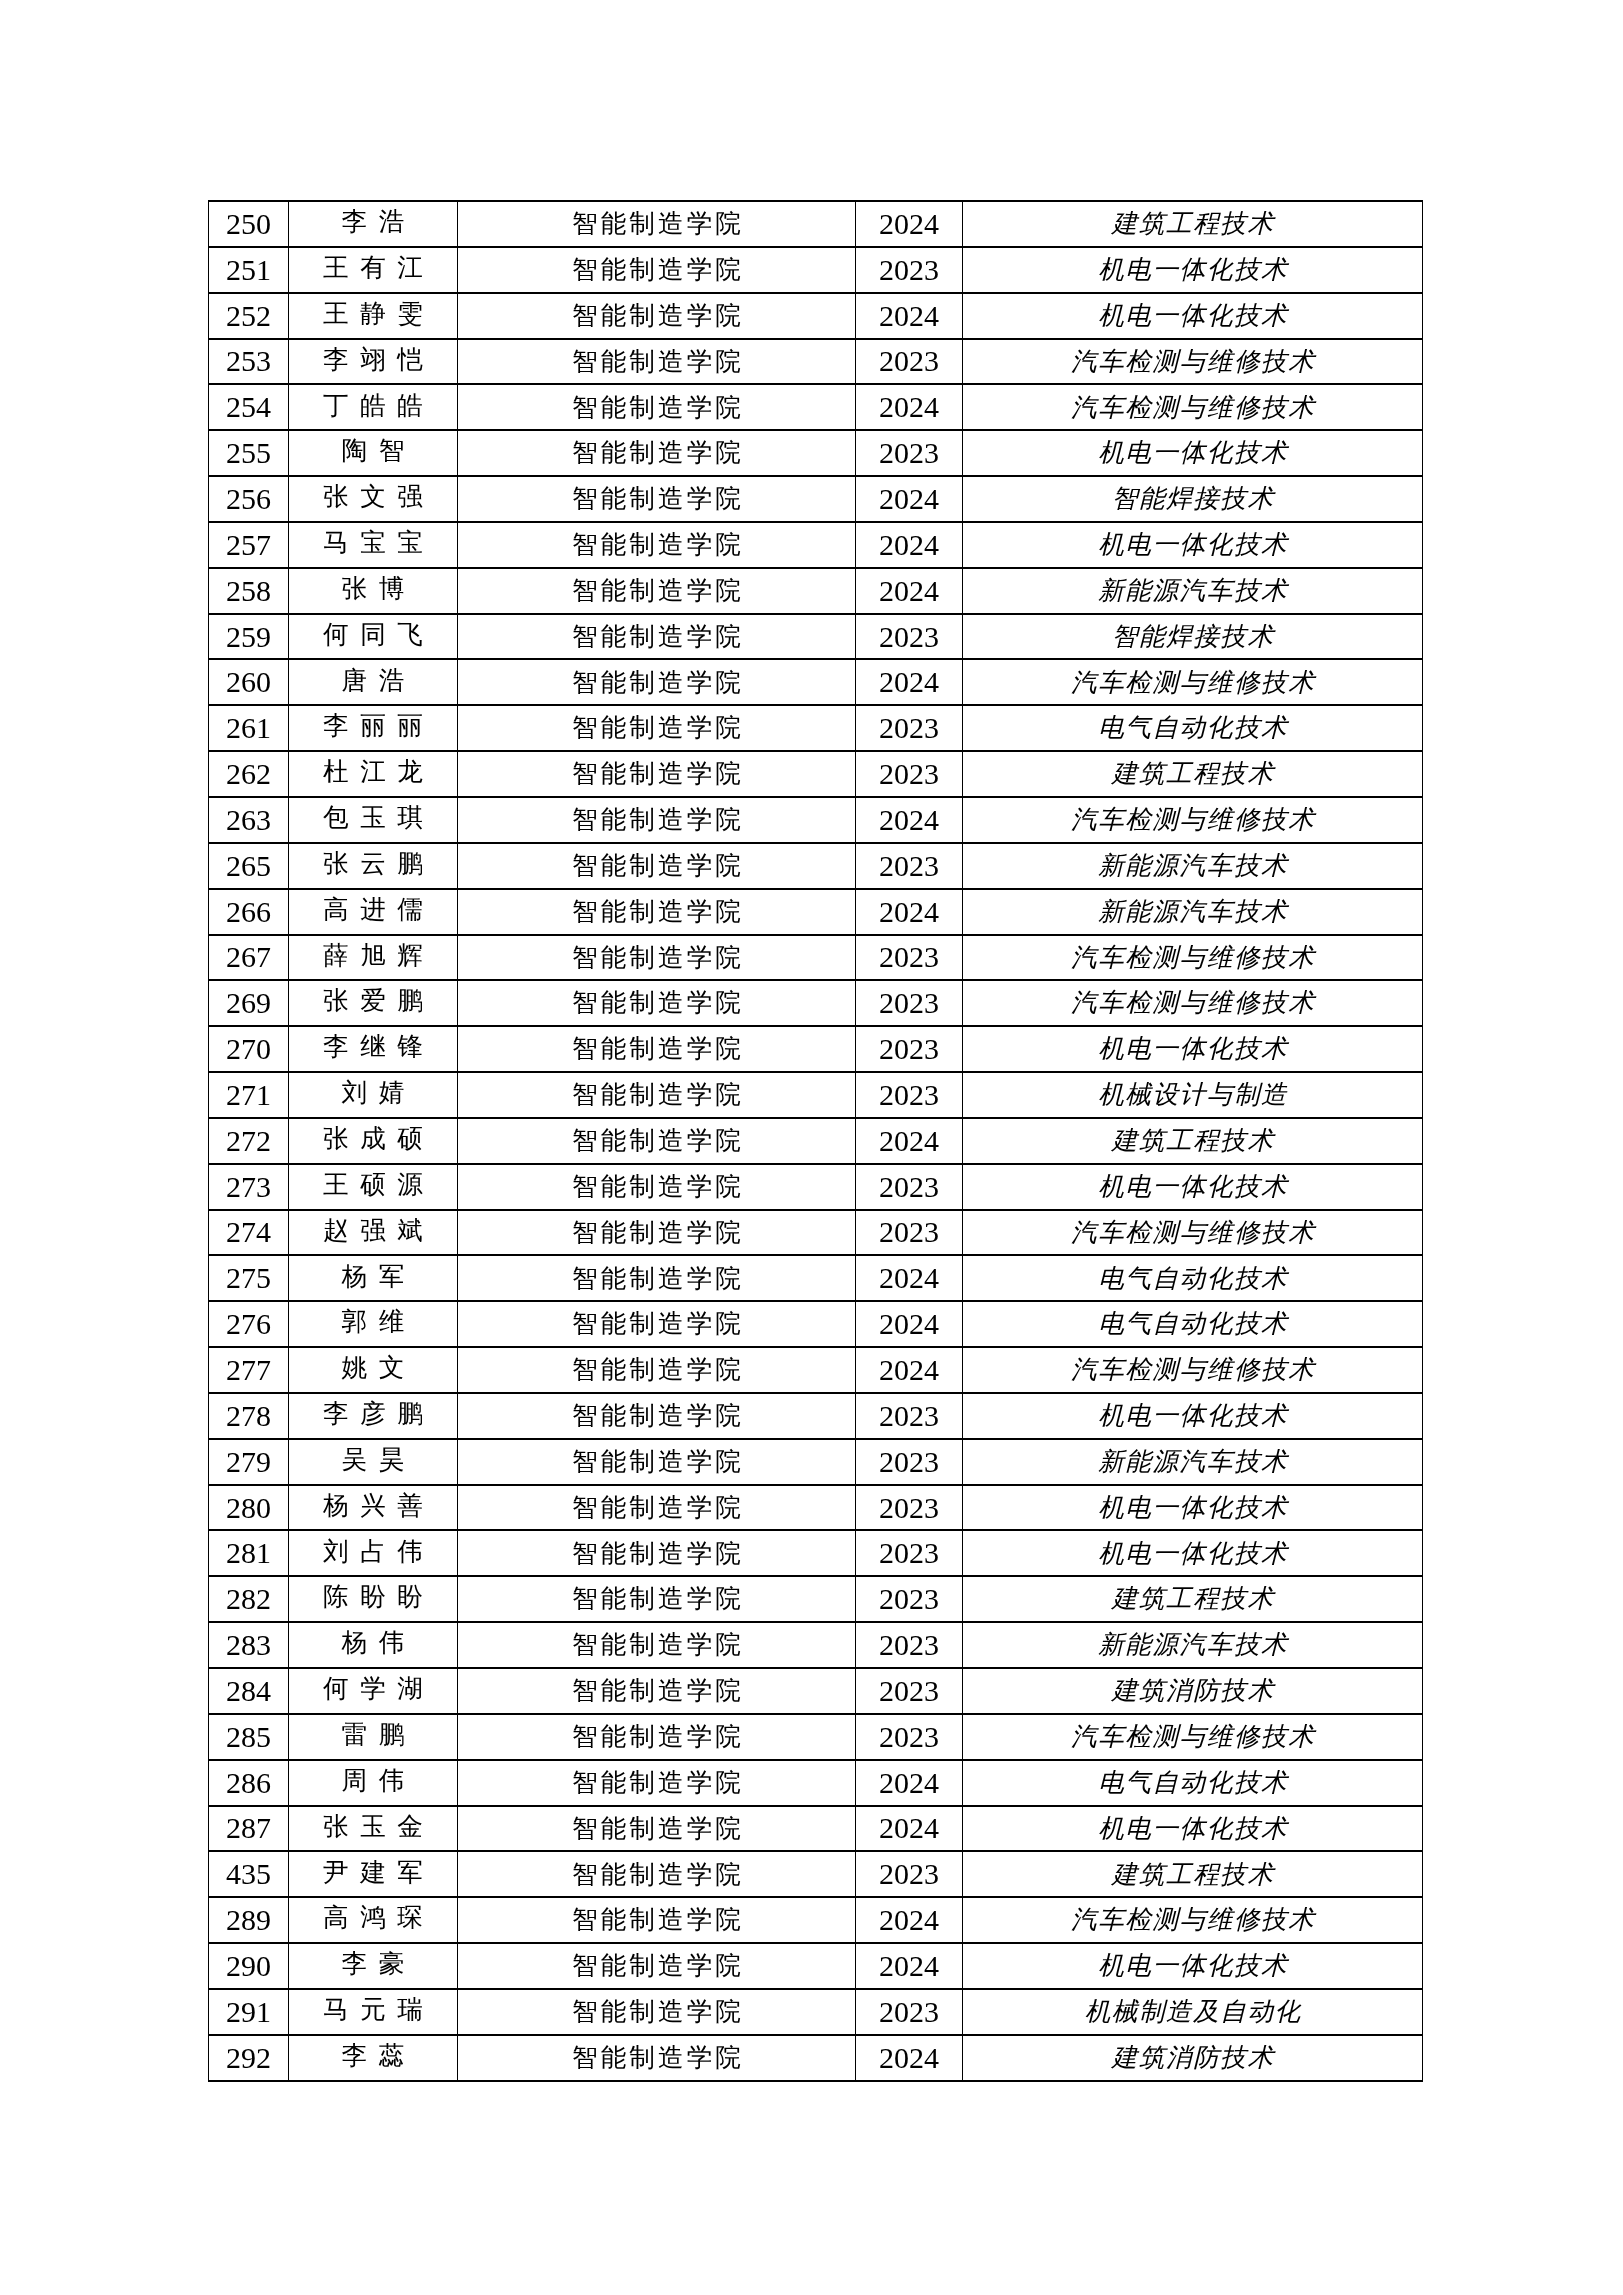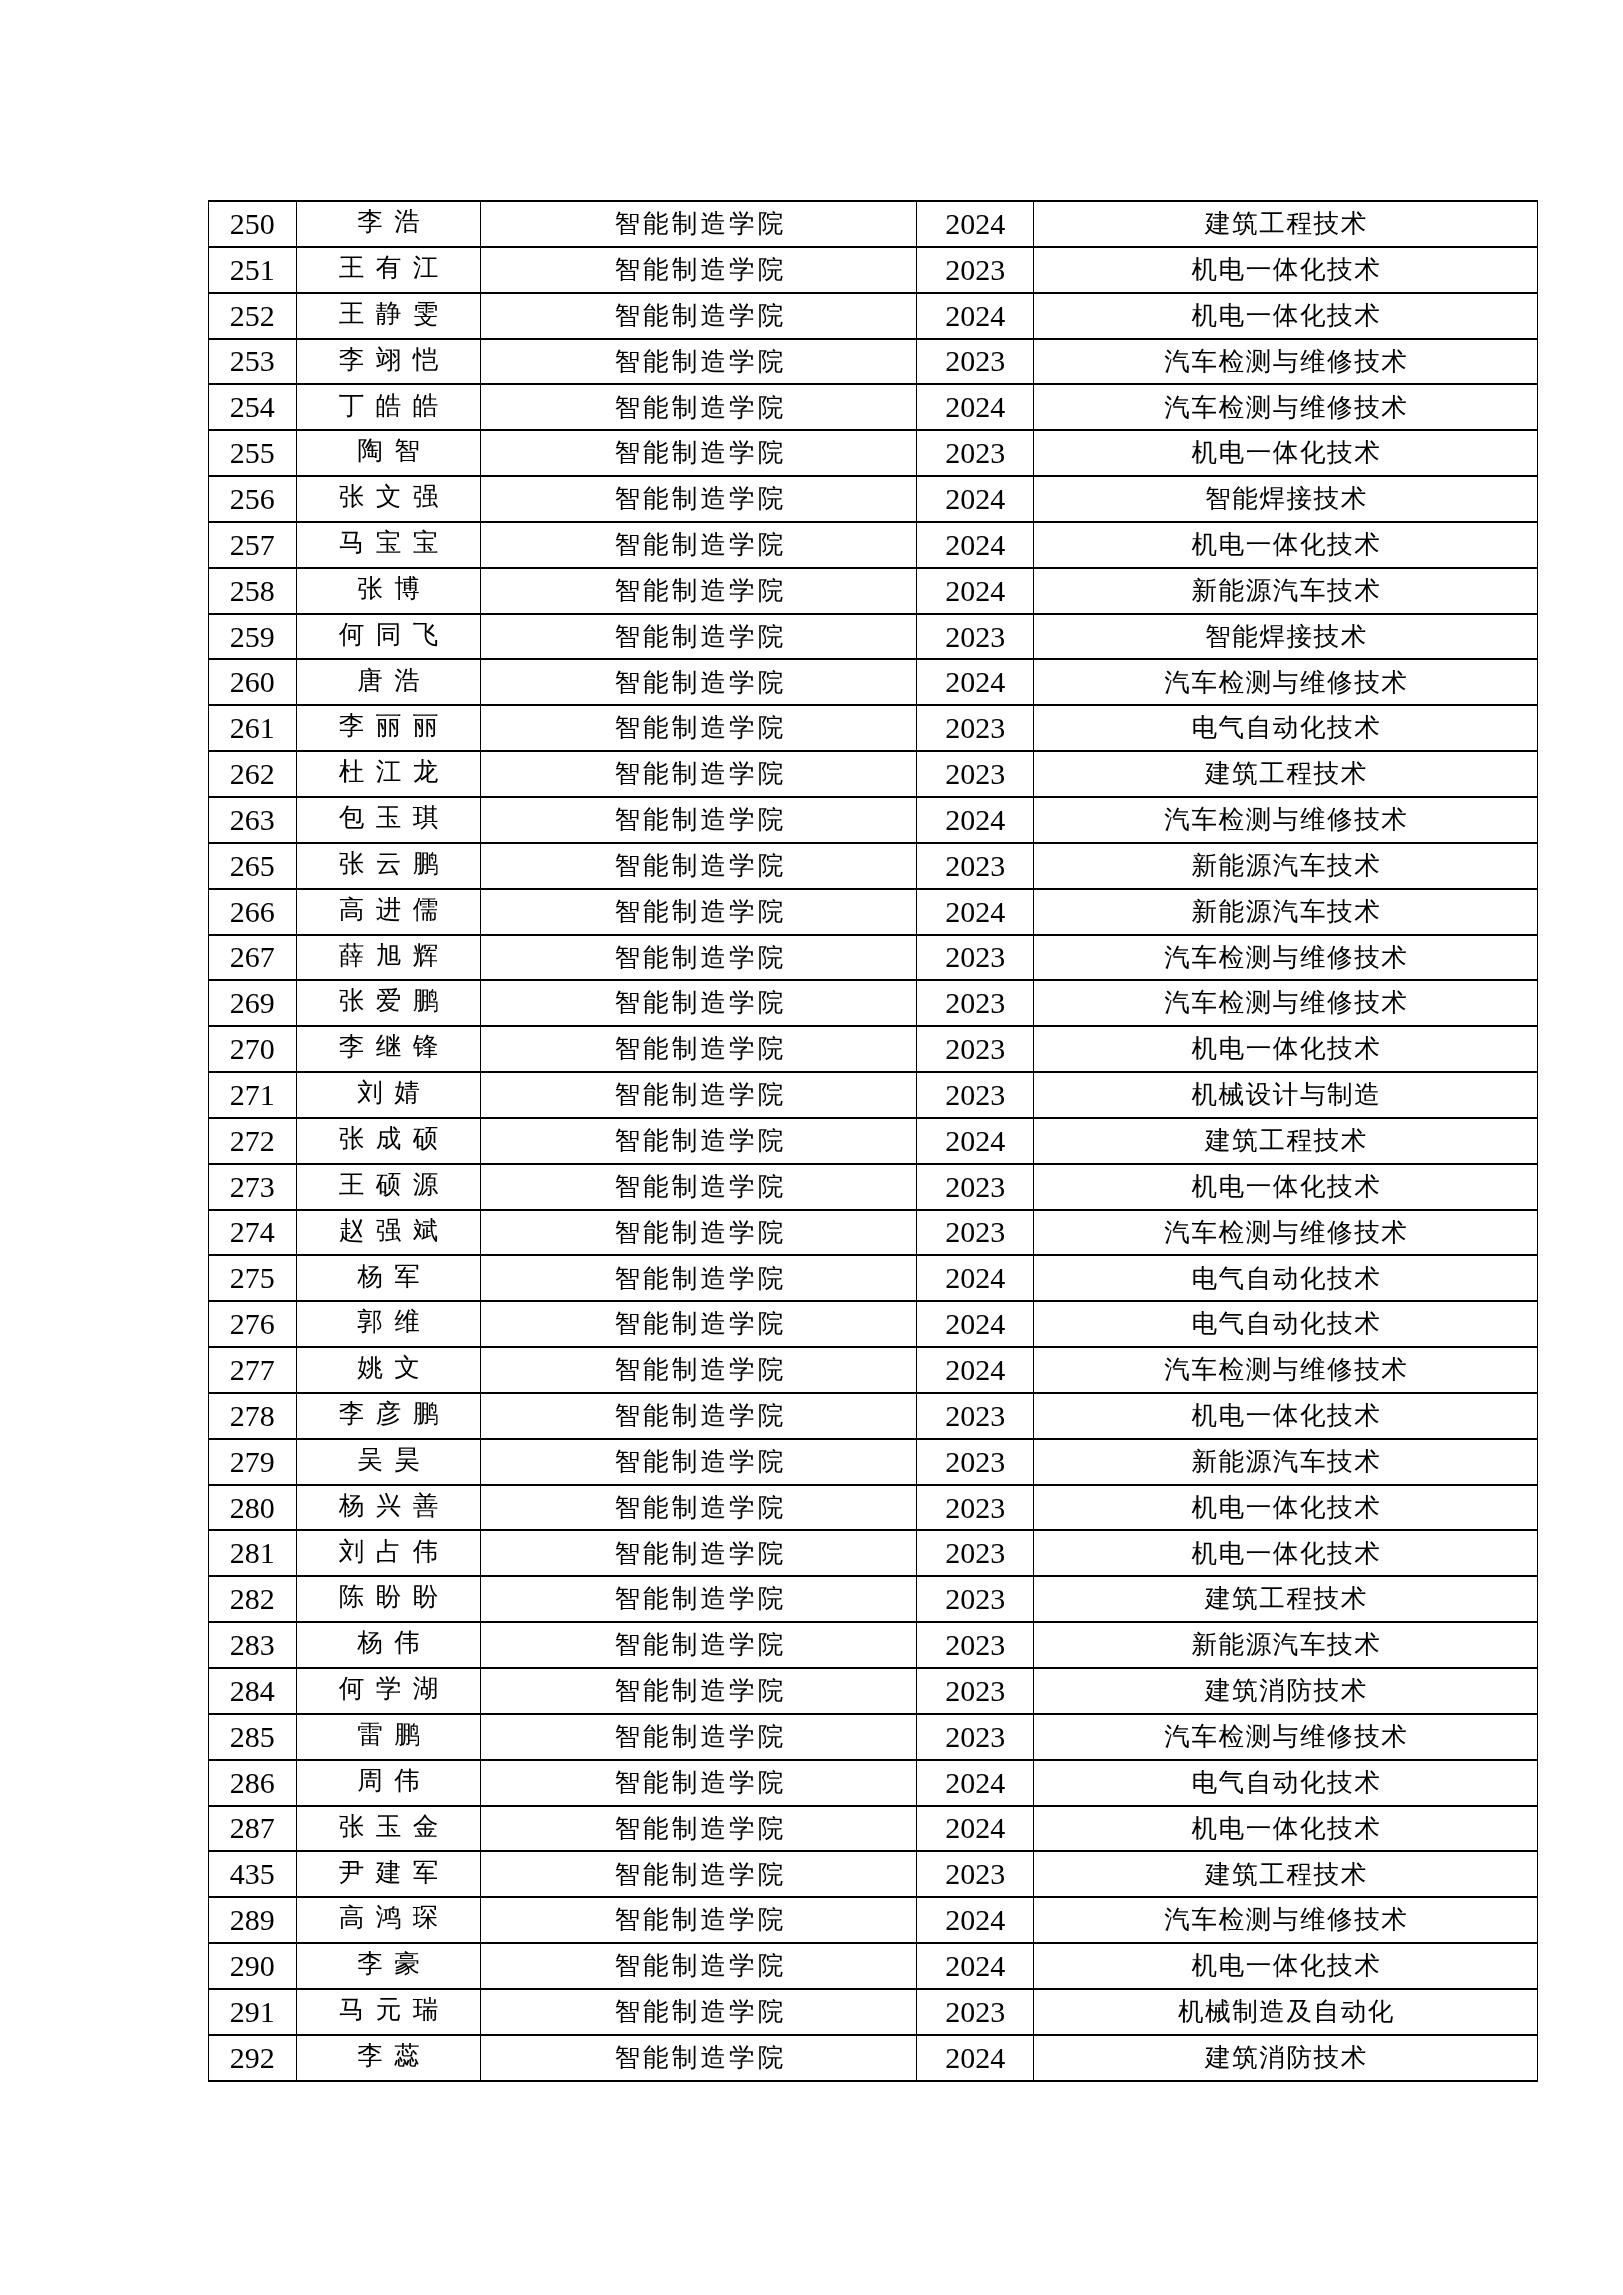--- a/index.html
+++ b/index.html
@@ -18,21 +18,21 @@
     position: absolute;
     left: 0; top: 0;
     width: 1623px;
     height: 2295px;
     background: #ffffff;
   }
   .roster-table-wrap {
     position: absolute;
     left: 208px;
     top: 200px;
-    width: 1330px;
+    width: 1215px;
     height: 1882px;
   }
   table.roster {
     border-collapse: collapse;
     table-layout: fixed;
     width: 100%;
     height: 100%;
   }
   table.roster td {
     border: 1.5px solid #000000;
@@ -56,20 +56,21 @@
     font-family: Liberation Mono, monospace;
   }
   table.roster td.college-cell {
     letter-spacing: 0.12em;
     text-indent: 0.12em;
     margin-top: 15px;
   }
   table.roster td.major-cell {
     letter-spacing: 0.06em;
     text-indent: 0.06em;
+    font-style: italic;
   }
   col.c-no     { width: 6.6%;  }
   col.c-name   { width: 13.9%; }
   col.c-college{ width: 32.8%; }
   col.c-year   { width: 8.8%;  }
   col.c-major  { width: 37.9%; }
 </style>
 </head>
 <body>
 

